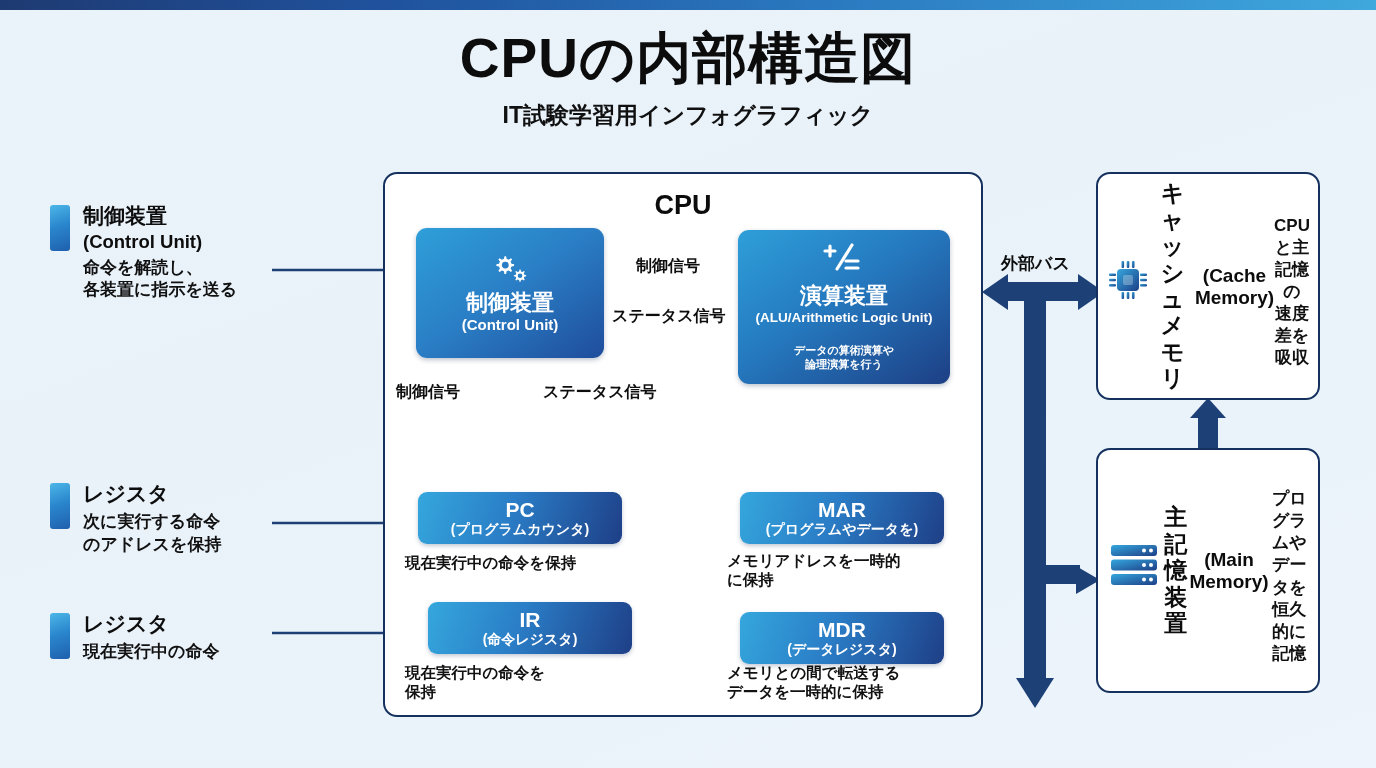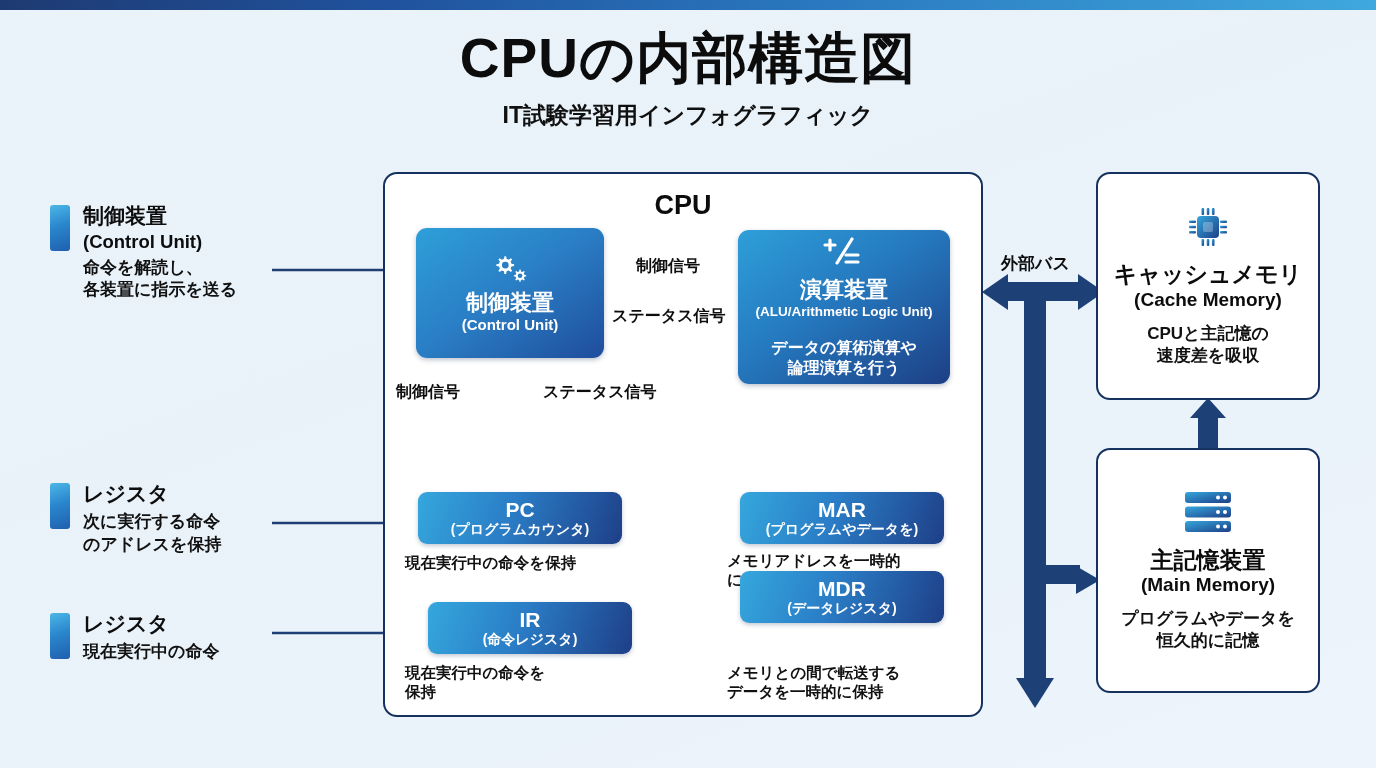--- a/index.html
+++ b/index.html
@@ -63,52 +63,52 @@
     left: 416px; top: 228px; width: 188px; height: 130px;
     background: linear-gradient(145deg, #2e9fd9 0%, #2a7ec5 48%, #1f4d9c 100%);
   }
   .unit-alu {
     left: 738px; top: 230px; width: 212px; height: 154px;
     background: linear-gradient(145deg, #2e9fd9 0%, #2579bf 45%, #1d3f85 100%);
   }
   .unit .u-name { font-size: 22px; font-weight: 700; line-height: 1.12; }
   .unit .u-en { font-size: 15px; font-weight: 700; margin-top: 1px; }
   .unit .u-en-sm { font-size: 13.5px; font-weight: 700; margin-top: 1px; }
-  .unit .u-desc { font-size: 16px; font-weight: 700; margin-top: 19px; line-height: 1.25; text-align: center; }
+  .unit .u-desc { font-size: 11px; font-weight: 700; margin-top: 19px; line-height: 1.25; text-align: center; }
 
   .ico { margin-bottom: 4px; }
 
   
   .reg {
     position: absolute; width: 204px; height: 52px; border-radius: 9px;
     background: linear-gradient(110deg, #35a7dd 0%, #2a7dc6 45%, #1e3f87 100%);
     color: #fff; text-align: center; display: flex; flex-direction: column;
     align-items: center; justify-content: center;
     box-shadow: 0 2px 4px rgba(16,40,80,.25);
   }
   .reg .r-name { font-size: 21px; font-weight: 700; line-height: 1.0; }
   .reg .r-sub { font-size: 14px; font-weight: 700; line-height: 1.1; margin-top: 2px; }
   .reg-pc  { left: 418px; top: 492px; }
   .reg-mar { left: 740px; top: 492px; }
   .reg-ir  { left: 428px; top: 602px; }
-  .reg-mdr { left: 740px; top: 571px; }
+  .reg-mdr { left: 740px; top: 612px; }
 
   .regdesc {
     position: absolute; width: 230px; 
     font-size: 15.5px; font-weight: 700; color: #111; line-height: 1.25;
   }
   .rd-pc  { left: 405px; top: 553px; }
   .rd-mar { left: 727px; top: 551px; }
   .rd-ir  { left: 405px; top: 663px; }
   .rd-mdr { left: 727px; top: 663px; }
 
   
   .memcard {
     position: absolute; background: #fff; border: 2.5px solid #15325f; border-radius: 14px;
-    text-align: center; display: flex; flex-direction: column; align-items: center;
+    text-align: center; display: flex; align-items: center;
     justify-content: center; padding: 8px;
   }
   .memcard .m-name { font-size: 23px; font-weight: 700; color: #0c0c0c; line-height: 1.15; }
   .memcard .m-en { font-size: 19px; font-weight: 700; color: #0c0c0c; margin-top: 1px; }
   .memcard .m-desc { font-size: 17px; font-weight: 700; color: #111; margin-top: 12px; line-height: 1.3; }
   .card-cache { left: 1096px; top: 172px; width: 224px; height: 228px; }
   .card-main  { left: 1096px; top: 448px; width: 224px; height: 245px; }
 
   
   .siglabel { position: absolute; font-size: 16px; font-weight: 700; color: #0d0d0d; white-space: nowrap; }

